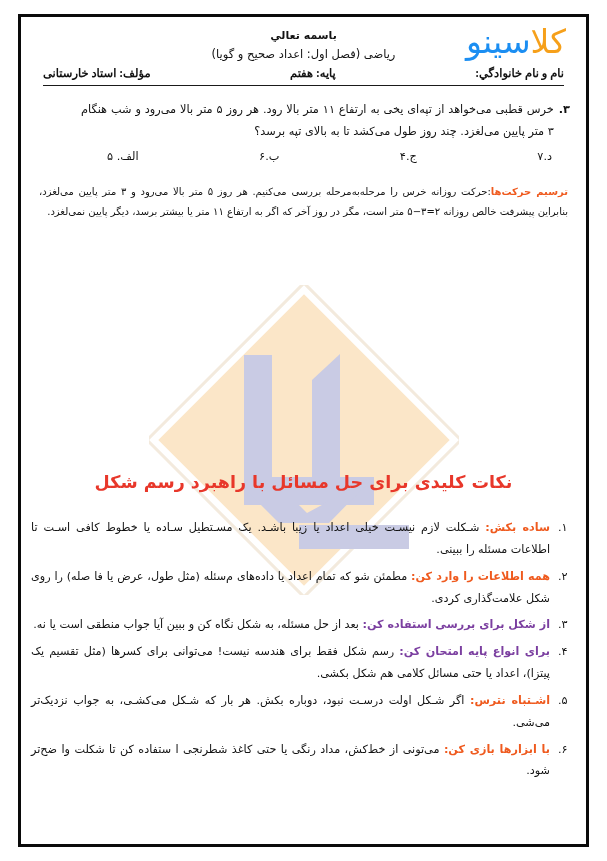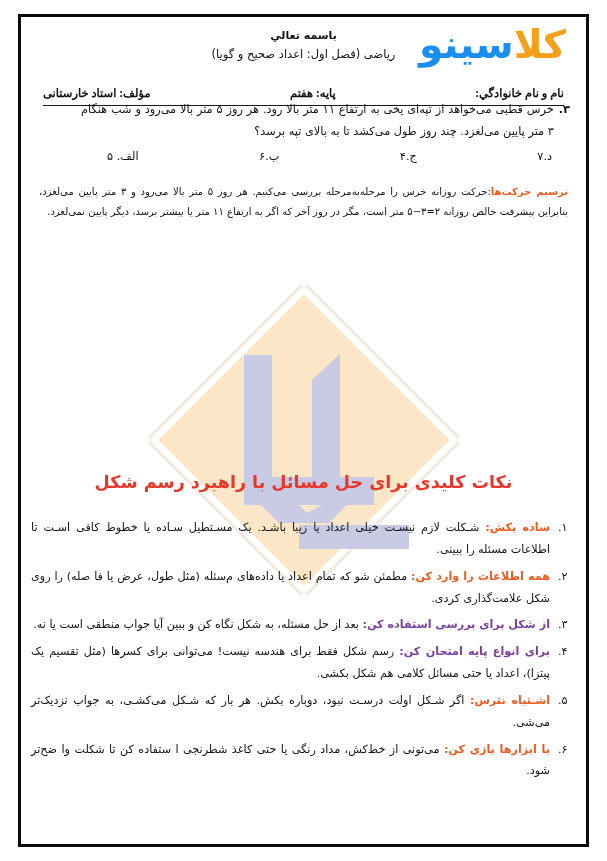--- a/index.html
+++ b/index.html
@@ -51,22 +51,22 @@
   }
   .logo {
     position: absolute;
     right: 10px; top: 8px;
     width: 145px; height: 46px;
     line-height: 1;
     direction: rtl;
     white-space: nowrap;
   }
   .logo-text {
-    font-size: 39px;
-    font-weight: bold;
+    font-size: 33px;
+    font-weight: normal;
     letter-spacing: -1px;
     text-align: right;
   }
   .logo-a { color: #f6a01a; }
   .logo-b { color: #1b8ef2; }
 
   .header-center {
     text-align: center;
     padding-top: 5px;
   }
@@ -86,21 +86,21 @@
   .header-row3 {
     display: flex;
     justify-content: space-between;
     align-items: baseline;
     padding: 3px 4px 0 4px;
     font-size: 11.5px;
     font-weight: bold;
     color: #121212;
   }
   .header-row3 > div { white-space: nowrap; font-family: Liberation Serif, serif; }
-  .hr3-right { flex: 0 0 auto; margin-top: 20px; }
+  .hr3-right { flex: 0 0 auto; }
   .hr3-mid { flex: 1 1 auto; text-align: center; }
   .hr3-left { flex: 0 0 auto; }
 
   .rule {
     border: none;
     border-top: 1.6px solid #1a1a1a;
     margin: 5px 4px 0 4px;
   }
 
   

